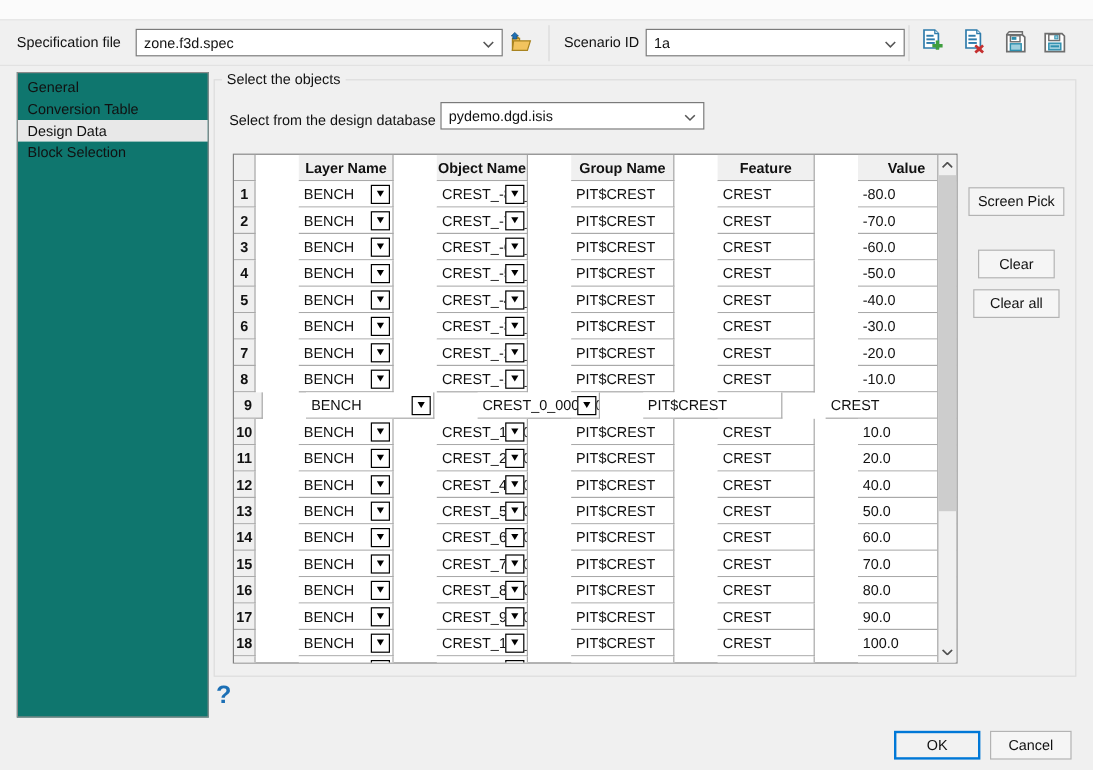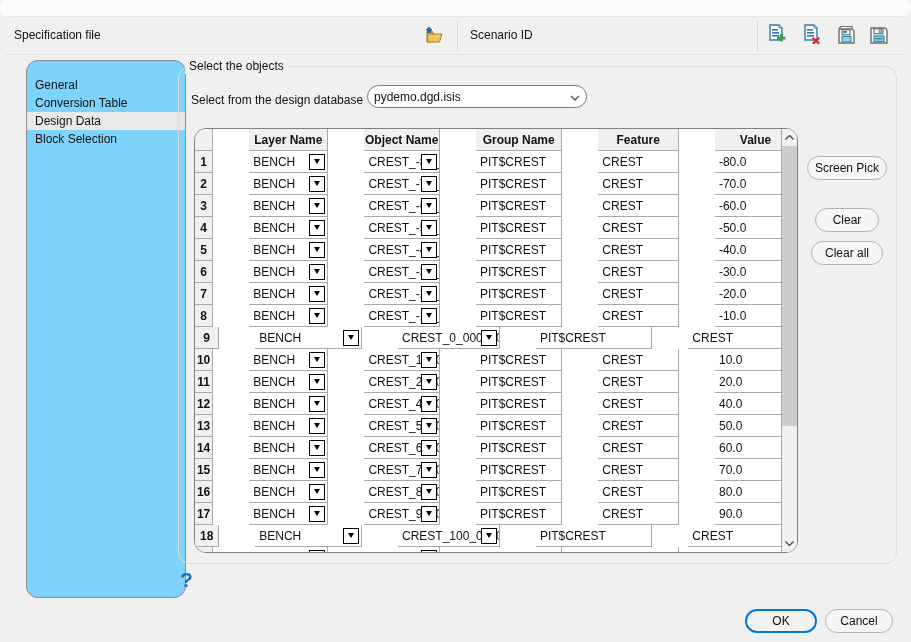--- a/index.html
+++ b/index.html
@@ -5,21 +5,21 @@
   * { margin:0; padding:0; box-sizing:border-box; }
   html,body { width:911px; height:642px; }
   body {
     position:relative;
     background:#f0f0f0;
     font-family:"Liberation Sans","DejaVu Sans",sans-serif;
     font-size:12px;
     color:#111;
     overflow:hidden;
   }
-  .abs { position:absolute;border-radius:12px; }
+  .abs { position:absolute; }
 
   
   .topstrip { left:0; top:0; width:911px; height:16px; background:#fbfbfb; }
   .toolbar {
     left:0; top:16px; width:911px; height:39px;
     background:#f0f0f0;
     border-top:1px solid #e4e4e4; border-bottom:1px solid #e2e2e2;
   }
   .tb-label { top:0; height:37px; line-height:37px; }
   .combo {
@@ -27,22 +27,22 @@
     display:flex; align-items:center;
     padding-left:6px; padding-right:20px;
     white-space:nowrap; overflow:hidden;
   }
   .combo .chev { position:absolute; right:6px; top:50%; transform:translateY(-50%); }
   .sep { width:1px; background:#d9d9d9; top:4px; height:30px; }
   .iconbtn { width:26px; height:28px; top:5px; display:flex; align-items:center; justify-content:center; background:transparent; border:none; cursor:pointer; }
 
   
   .sidebar {
-    left:26px; top:60px; width:160px; height:538px;
-    background:#7dd3fc; border:1px solid #8a8a8a; padding-top:15px;
+    left:14px; top:60px; width:160px; height:538px;
+    background:#0f766e; border:1px solid #8a8a8a; padding-top:3px;
   }
   .side-item { height:18px; line-height:18px; padding-left:8px; cursor:default; white-space:nowrap; }
   .side-item.selected { background:#e8e8e8; }
 
   
   .groupbox {
     left:178px; top:66px; width:719px; height:498px;
     border:1px solid #dcdcdc;
   }
   .group-title {
@@ -103,35 +103,51 @@
   .btn-cancel { left:825px; top:609px; width:68px; height:24px; }
 </style>
 </head>
 <body>
 
 <div class="abs topstrip"></div>
 
 <div class="abs toolbar">
   <span class="abs tb-label" style="left:14px;">Specification file</span>
 
+  <div class="abs combo" style="left:113px; top:7px; width:306px; height:23px;">
+    <span>zone.f3d.spec</span>
+    <span class="chev">
+      <svg width="10" height="6" viewBox="0 0 10 6">
+          <path d="M1 1 L5 5 L9 1" fill="none" stroke="#555" stroke-width="1.3"></path>
+        </svg>
+    </span>
+  </div>
 
   <button class="abs iconbtn" style="left:422px;">
     <span>
       <svg width="20" height="18" viewBox="0 0 20 18">
         <path d="M2 6 L8 6 L8 16 L2 16 Z M2 6 L5 4 L8 6" fill="#edb94a" stroke="#a8831f" stroke-width="1"></path>
         <path d="M3 8 L17 8 L14.5 16 L2 16 Z" fill="#f2c45e" stroke="#a8831f" stroke-width="1"></path>
         <path d="M4 1 L7 4 L5.6 4 L5.6 6.5 L2.4 6.5 L2.4 4 L1 4 Z" fill="#1f6fb5" stroke="#14507f" stroke-width="0.6"></path>
       </svg>
     </span>
   </button>
 
   <div class="abs sep" style="left:457px;"></div>
 
   <span class="abs tb-label" style="left:470px;">Scenario ID</span>
 
+  <div class="abs combo" style="left:538px; top:7px; width:216px; height:23px;">
+    <span>1a</span>
+    <span class="chev">
+      <svg width="10" height="6" viewBox="0 0 10 6">
+          <path d="M1 1 L5 5 L9 1" fill="none" stroke="#555" stroke-width="1.3"></path>
+        </svg>
+    </span>
+  </div>
 
   <div class="abs sep" style="left:757px;"></div>
 
   <button class="abs iconbtn" style="left:765px;">
     <span>
       <svg width="20" height="21" viewBox="0 0 20 21">
         <path d="M2 1 L11 1 L14 4 L14 16 L2 16 Z" fill="#fff" stroke="#2e7bab" stroke-width="1.4"></path>
         <path d="M11 1 L11 4 L14 4" fill="#cfe3f0" stroke="#2e7bab" stroke-width="1"></path>
         <rect x="4" y="5" width="6" height="1.6" fill="#2e7bab"></rect>
         <rect x="4" y="8" width="7" height="1.6" fill="#2e7bab"></rect>
@@ -645,20 +661,23 @@
       <span class="dd">
               <i class="tri"></i>
             </span>
     </div>
     <div class="tc c3">
             <span class="ctext cell-group">PIT$CREST</span>
           </div>
     <div class="tc c4">
             <span class="ctext cell-feature">CREST</span>
           </div>
+    <div class="tc c5">
+            <span class="ctext cell-value">100.0</span>
+          </div>
   </div>
 
   <div class="trow">
     <div class="tc c0 cell-num">19</div>
     <div class="tc c1 hasdd">
       <span class="ctext cell-layer">BENCH</span>
       <span class="dd"></span>
     </div>
     <div class="tc c2 hasdd">
       <span class="ctext cell-object">CREST_110_00000</span>

